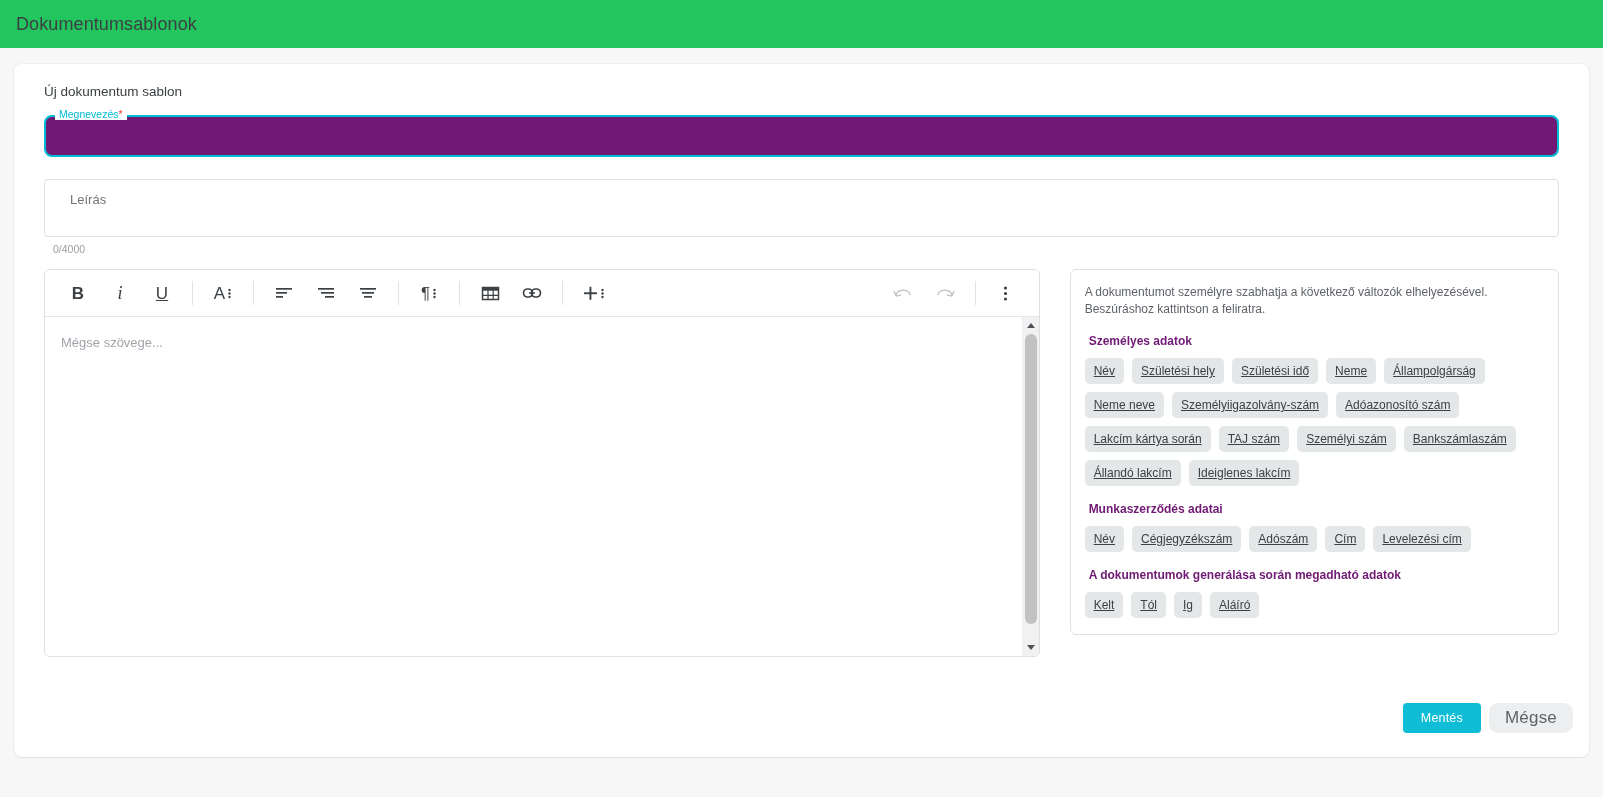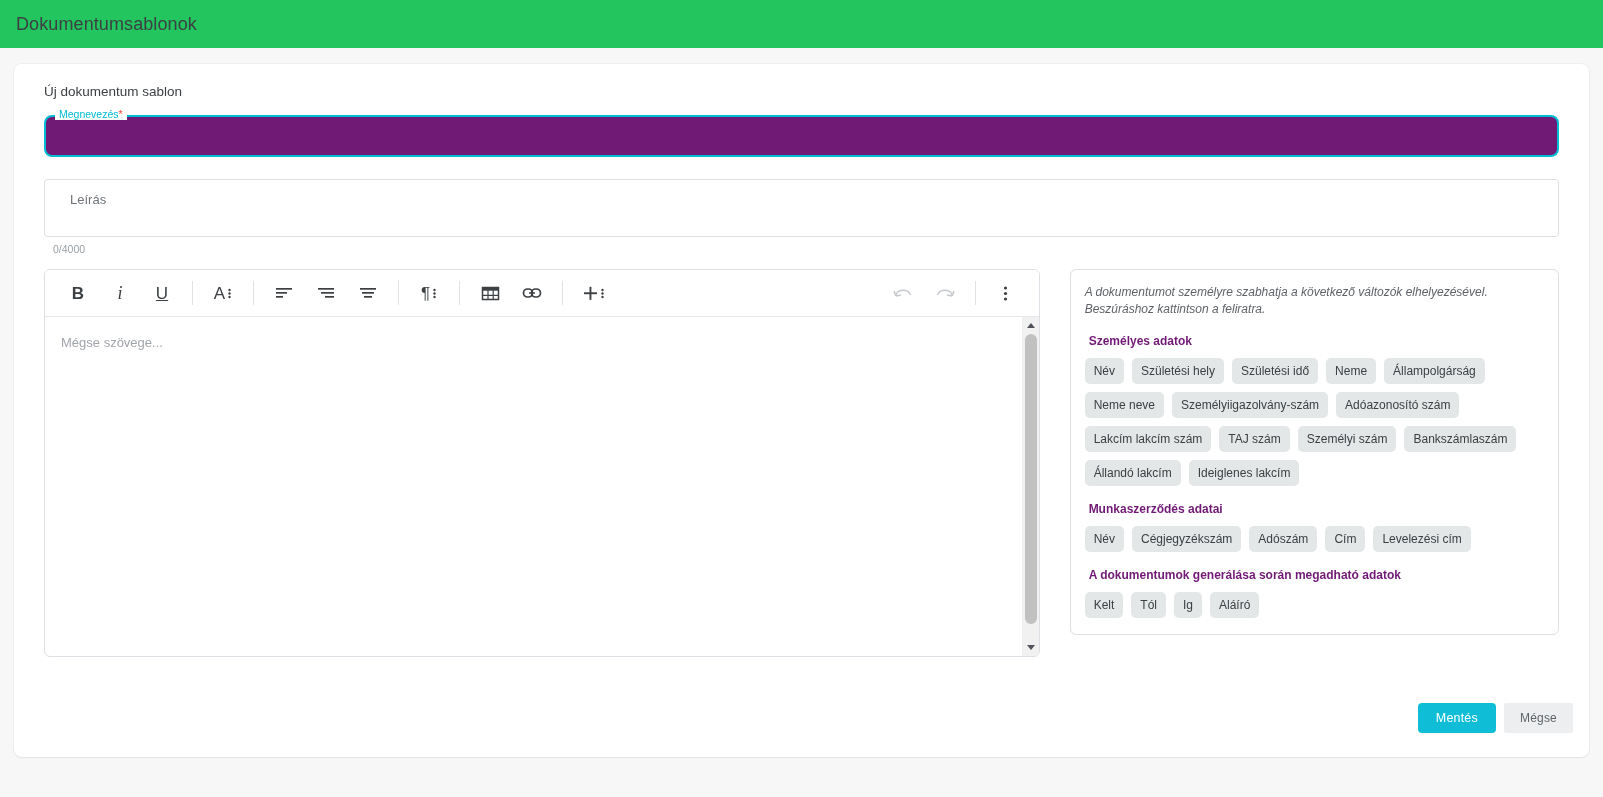--- a/index.html
+++ b/index.html
@@ -202,21 +202,20 @@
     border: 1px solid #dcdfe3;
     border-radius: 6px;
     padding: 14px 14px 16px 14px;
     background: #fff;
   }
   #vars-intro {
     font-size: 12px;
     color: #5f6368;
     line-height: 17px;
     margin-bottom: 16px;
-    font-style: italic;
   }
   .vars-group-title {
     font-size: 12px;
     font-weight: 700;
     color: #701a75;
     margin: 0 0 10px 4px;
   }
   .chip-row {
     display: flex;
     flex-wrap: wrap;
@@ -225,20 +224,21 @@
   }
   .chip {
     background: #e3e7e8;
     color: #3c4043;
     border-radius: 5px;
     font-size: 12px;
     padding: 6px 9px;
     line-height: 14px;
     cursor: pointer;
     white-space: nowrap;
+    text-decoration: underline;
   }
   .group-block:last-child .chip-row { margin-bottom: 0; }
 
   
   #card-footer {
     position: absolute;
     right: 16px;
     bottom: 24px;
     display: flex;
     gap: 8px;
@@ -252,24 +252,24 @@
     height: 30px;
     font-size: 12.5px;
     font-family: "Liberation Sans", sans-serif;
     cursor: pointer;
     letter-spacing: .2px;
   }
   #cancel-button {
     background: #eceef0;
     color: #5f6368;
     border: 0;
-    border-radius: 2px;
+    border-radius: 9px;
     padding: 0 16px;
     height: 30px;
-    font-size: 12px;
+    font-size: 17px;
     font-family: "Liberation Sans", sans-serif;
     cursor: pointer;
     letter-spacing: .2px;
   }
 </style>
 </head>
 <body>
 
 <div id="app-header">
   <div id="page-title">Dokumentumsablonok</div>
@@ -444,21 +444,21 @@
           <div class="vars-group-title">Személyes adatok</div>
           <div class="chip-row">
             <span class="chip">Név</span>
             <span class="chip">Születési hely</span>
             <span class="chip">Születési idő</span>
             <span class="chip">Neme</span>
             <span class="chip">Állampolgárság</span>
             <span class="chip">Neme neve</span>
             <span class="chip">Személyiigazolvány-szám</span>
             <span class="chip">Adóazonosító szám</span>
-            <span class="chip">Lakcím lakcím szám</span>
+            <span class="chip">Lakcím kártya során</span>
             <span class="chip">TAJ szám</span>
             <span class="chip">Személyi szám</span>
             <span class="chip">Bankszámlaszám</span>
             <span class="chip">Állandó lakcím</span>
             <span class="chip">Ideiglenes lakcím</span>
           </div>
         </div>
 
         <div class="group-block">
           <div class="vars-group-title">Munkaszerződés adatai</div>

